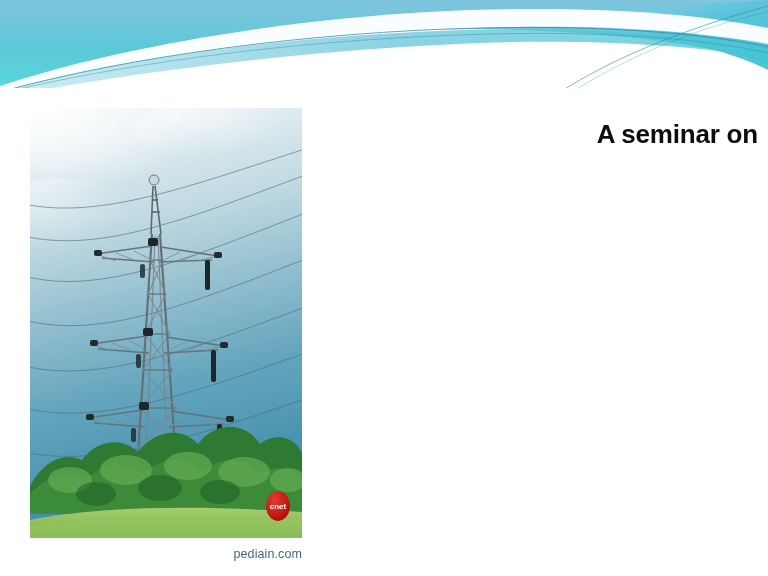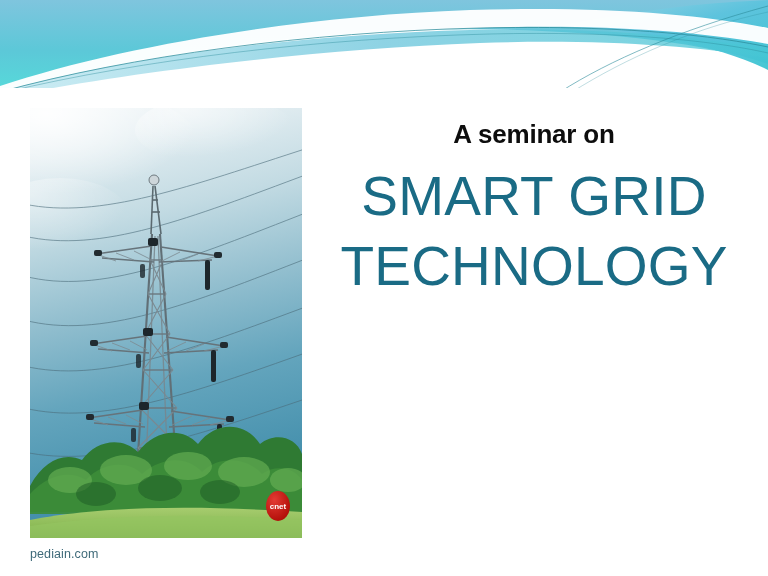--- a/index.html
+++ b/index.html
@@ -32,33 +32,33 @@
     width:272px; height:430px;
     overflow:hidden;
     background:#bef264;
   }
   .photo-svg { display:block; width:272px; height:430px; }
 
   .photo-caption {
     position:absolute;
     left:30px; top:547px;
     width:272px;
-    text-align:left;
+    text-align:right;
     font-size:12.5px;
     color:#3f6a79;
     letter-spacing:.1px;
     font-family:"Liberation Sans", sans-serif;
   }
 
   
   .title-block {
     position:absolute;
     left:310px; top:118px;
     width:448px;
-    text-align:center;
+    text-align:right;
   }
   .pretitle {
     font-size:26px;
     font-weight:bold;
     color:#0d0d0d;
     line-height:1.25;
     letter-spacing:-0.2px;
   }
   .maintitle {
     margin-top:10px;
@@ -294,19 +294,15 @@
         <ellipse cx="248" cy="398" rx="12" ry="15" fill="url(#cnetg)"></ellipse>
         <text x="248" y="401" font-family="Liberation Sans, sans-serif" font-size="8" font-weight="bold" fill="#ffffff" text-anchor="middle">cnet</text>
       </g>
     </svg>
   </div>
 
   <div class="photo-caption">pediain.com</div>
 
   <div class="title-block">
     <div class="pretitle">A seminar on</div>
-    <div class="maintitle">
-      <span class="line1">SMART GRID</span>
-      <span class="line2">TECHNOLOGY</span>
-    </div>
   </div>
 
 </div>
 
 </body></html>

